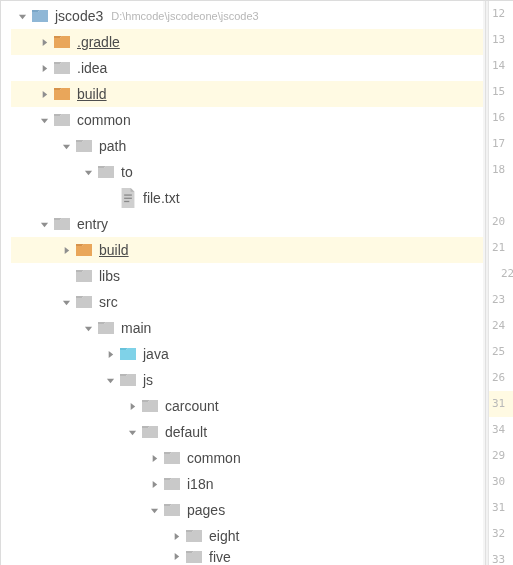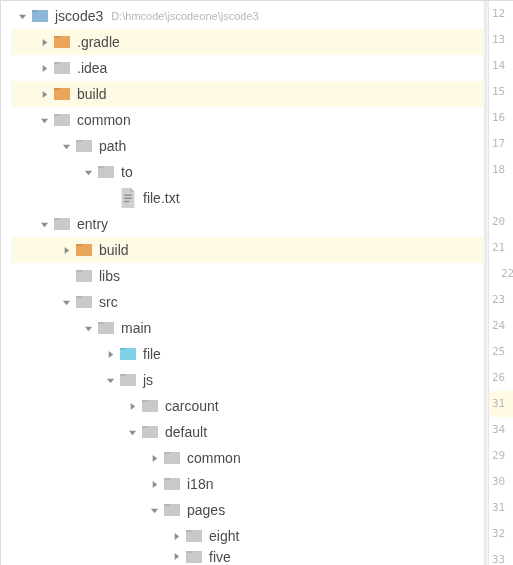--- a/index.html
+++ b/index.html
@@ -20,21 +20,21 @@
     padding-top: 2px;
     padding-left: 10px;
   }
   .row {
     height: 26px;
     display: flex;
     align-items: center;
     white-space: nowrap;
     padding-left: 4px;
   }
-  .row.hi { background: #fffae3; }
+  .row.hi { background: #fffae3; text-decoration: underline; }
   .indent { display: inline-block; height: 1px; }
   .arrow {
     width: 14px; height: 14px;
     display: inline-flex;
     align-items: center; justify-content: center;
     margin-right: 2px;
     color: #9e9e9e;
     font-size: 10px;
     user-select: none;
   }
@@ -283,21 +283,21 @@
         <svg viewBox="0 0 10 10">
           <polygon points="1,3 9,3 5,8" fill="#8f8f8f" transform="rotate(-90 5 5)"></polygon>
         </svg>
       </span>
       <span class="icon">
         <svg viewBox="0 0 18 14">
           <path d="M1 3 L7 3 L8.5 1 L17 1 L17 13 L1 13 Z" fill="#7fd2e8"></path>
           <path d="M1 3 L7 3 L8.5 1 L1 1 Z" fill="#67c2db"></path>
         </svg>
       </span>
-      <span class="label">file</span>
+      <span class="label">java</span>
     </div>
     <div class="row">
       <span class="indent" style="width: 88px;"></span>
       <span class="arrow">
         <svg viewBox="0 0 10 10">
           <polygon points="1,3 9,3 5,8" fill="#8f8f8f" transform="rotate(0 5 5)"></polygon>
         </svg>
       </span>
       <span class="icon">
         <svg viewBox="0 0 18 14">

